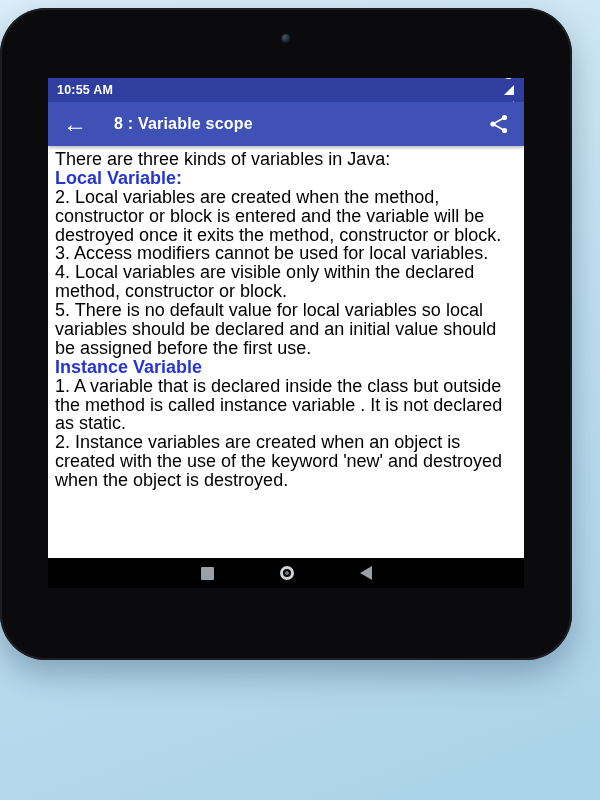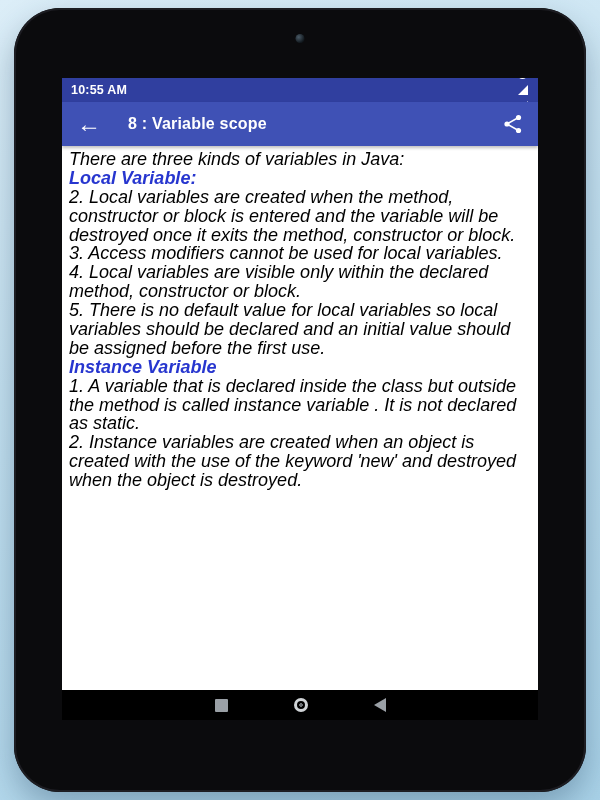--- a/index.html
+++ b/index.html
@@ -4,21 +4,21 @@
 <style>
   html,body{margin:0;padding:0;}
   body{
     width:600px;height:800px;overflow:hidden;
     font-family:"Liberation Sans", sans-serif;
     background:linear-gradient(160deg,#dceef8 0%,#c2e0f0 45%,#a9d2e8 100%);
     position:relative;
   }
   
   .device{
-    position:absolute;left:14px;top:8px;width:572px;height:784px;
+    position:absolute;left:0;top:8px;width:572px;height:652px;
     background:#0b0b0d;border-radius:46px;
     box-shadow:0 14px 32px rgba(30,60,90,.35), inset 0 0 0 2px #1d1d22;
   }
   .camera{
     position:absolute;top:26px;left:50%;transform:translateX(-50%);
     width:9px;height:9px;border-radius:50%;
     background:radial-gradient(circle at 35% 35%, #4a5a66, #11181d 70%);
   }
   .screen{
     position:absolute;left:48px;right:48px;top:70px;bottom:72px;
@@ -46,21 +46,21 @@
     display:flex;align-items:center;padding:0 15px;
     box-shadow:0 2px 3px rgba(0,0,0,.25);position:relative;z-index:2;
   }
   .back-btn{font-size:24px;font-weight:700;line-height:1;cursor:pointer;}
   .bar-title{margin-left:27px;font-size:16px;font-weight:700;letter-spacing:.2px;}
   .share-btn{margin-left:auto;display:flex;align-items:center;cursor:pointer;}
   
   .content{
     flex:1 1 auto;overflow:hidden;background:#fff;color:#000;
     padding:2px 6px 1px 7px;
-    font-size:18px;line-height:1.05;font-style:italic;
+    font-size:18px;line-height:1.05;
   }
   .content p{margin:0;}
   .content .h{
     color:#2736CF;font-weight:700;
   }
   .content .intro{margin-top:2px;}
   
   .nav-bar{
     height:30px;flex:0 0 30px;background:#000;
     display:flex;align-items:center;justify-content:center;gap:66px;

